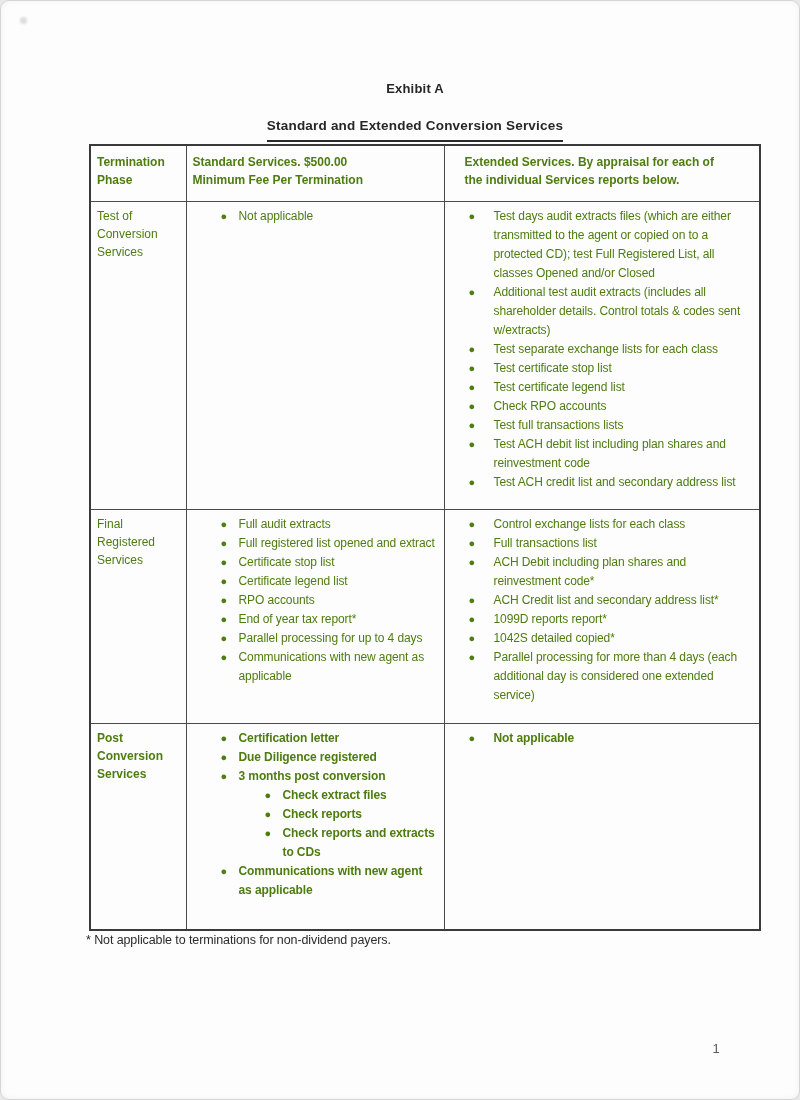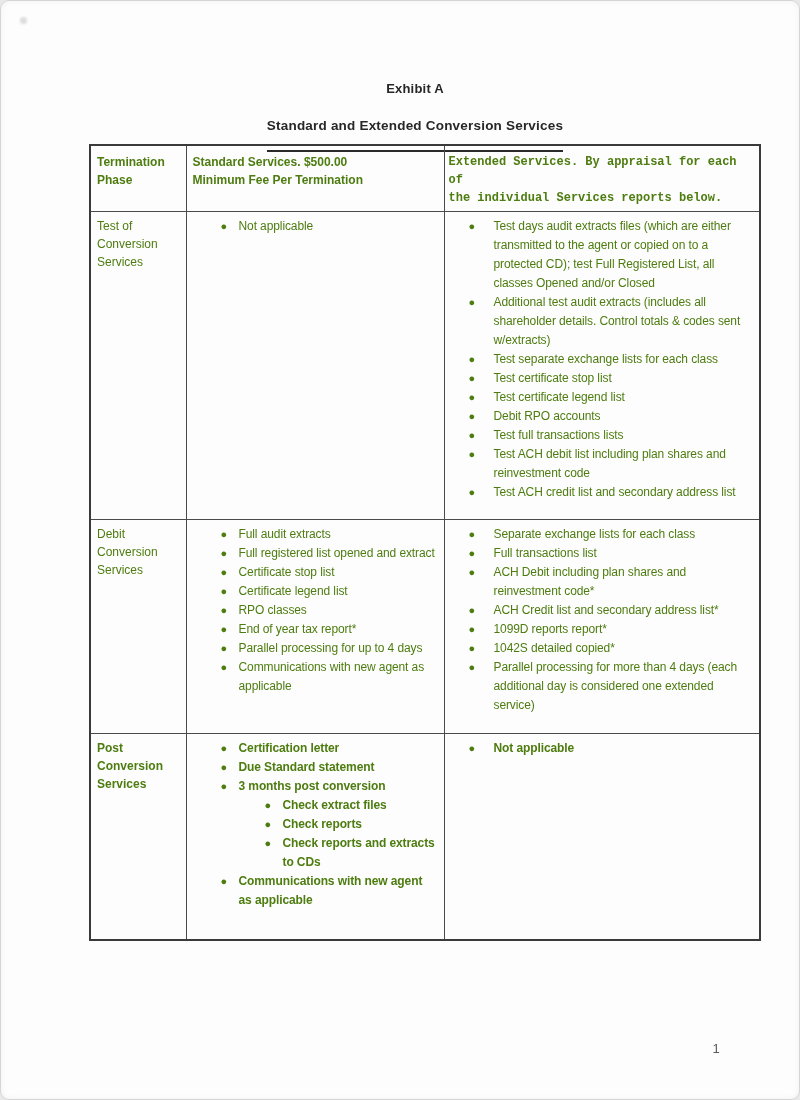--- a/index.html
+++ b/index.html
@@ -23,21 +23,21 @@
     background:#dcdcdc;border-radius:50%;filter:blur(1px);
   }
   .titles{
     position:absolute;left:0;top:80px;width:762px;
     text-align:center;
     margin-left:33px;
   }
   .t1{font-size:13px;font-weight:bold;letter-spacing:0.2px;}
   .t2{
     font-size:13.5px;font-weight:bold;margin-top:4px;
-    display:inline-block;border-bottom:2px solid #2a2a2a;padding-bottom:17px;
+    display:inline-block;border-bottom:2px solid #2a2a2a;padding-bottom:7px;
     letter-spacing:0.2px;
   }
   table.svc{
     position:absolute;left:88px;top:143px;width:670px;
     border-collapse:collapse;table-layout:fixed;
     font-size:12px;line-height:19px;color:#4d7c0f;
   }
   table.svc td{
     border:1px solid #4a4a4a;
     vertical-align:top;
@@ -90,21 +90,21 @@
         <col class="c3">
       </colgroup>
 
     <tbody>
         <tr class="hdr">
       <td class="phase">Termination Phase</td>
       <td>
         <div>Standard Services.  $500.00</div>
         <div>Minimum Fee Per Termination</div>
       </td>
-      <td style="padding-left:4px;font-family:Liberation Mono, monospace;">
+      <td style="padding-left:20px;">
         <div>Extended Services.  By appraisal for each of</div>
         <div>the individual Services reports below.</div>
       </td>
     </tr>
 
     <tr class="r0">
       <td class="phase">Test of Conversion Services</td>
       <td class="std">
         <ul class="blist">
           <li>
@@ -130,81 +130,81 @@
           <li>
                 <span class="blt">●</span>
                 <span class="txt">Test certificate stop list</span>
               </li>
           <li>
                 <span class="blt">●</span>
                 <span class="txt">Test certificate legend list</span>
               </li>
           <li>
                 <span class="blt">●</span>
-                <span class="txt">Debit RPO accounts</span>
+                <span class="txt">Check RPO accounts</span>
               </li>
           <li>
                 <span class="blt">●</span>
                 <span class="txt">Test full transactions lists</span>
               </li>
           <li>
                 <span class="blt">●</span>
                 <span class="txt">Test ACH debit list including plan shares and reinvestment code</span>
               </li>
           <li>
                 <span class="blt">●</span>
                 <span class="txt">Test ACH credit list and secondary address list</span>
               </li>
         </ul>
       </td>
     </tr>
 
     <tr class="r1">
-      <td class="phase">Debit Conversion Services</td>
+      <td class="phase">Final Registered Services</td>
       <td class="std">
         <ul class="blist">
           <li>
                 <span class="blt">●</span>
                 <span class="txt">Full audit extracts</span>
               </li>
           <li>
                 <span class="blt">●</span>
                 <span class="txt">Full registered list opened and extract</span>
               </li>
           <li>
                 <span class="blt">●</span>
                 <span class="txt">Certificate stop list</span>
               </li>
           <li>
                 <span class="blt">●</span>
                 <span class="txt">Certificate legend list</span>
               </li>
           <li>
                 <span class="blt">●</span>
-                <span class="txt">RPO classes</span>
+                <span class="txt">RPO accounts</span>
               </li>
           <li>
                 <span class="blt">●</span>
                 <span class="txt">End of year tax report*</span>
               </li>
           <li>
                 <span class="blt">●</span>
                 <span class="txt">Parallel processing for up to 4 days</span>
               </li>
           <li>
                 <span class="blt">●</span>
                 <span class="txt">Communications with new agent as applicable</span>
               </li>
         </ul>
       </td>
       <td class="ext">
         <ul class="blist">
           <li>
                 <span class="blt">●</span>
-                <span class="txt">Separate exchange lists for each class</span>
+                <span class="txt">Control exchange lists for each class</span>
               </li>
           <li>
                 <span class="blt">●</span>
                 <span class="txt">Full transactions list</span>
               </li>
           <li>
                 <span class="blt">●</span>
                 <span class="txt">ACH Debit including plan shares and reinvestment code*</span>
               </li>
           <li>
@@ -230,21 +230,21 @@
     <tr class="r2">
       <td class="phase">Post Conversion Services</td>
       <td class="std">
         <ul class="blist">
           <li>
                 <span class="blt">●</span>
                 <span class="txt">Certification letter</span>
               </li>
           <li>
                 <span class="blt">●</span>
-                <span class="txt">Due Standard statement</span>
+                <span class="txt">Due Diligence registered</span>
               </li>
           <li>
                 <span class="blt">●</span>
                 <span class="txt">3 months post conversion</span>
               </li>
           <li class="sub">
                 <span class="blt">●</span>
                 <span class="txt">Check extract files</span>
               </li>
           <li class="sub">
@@ -266,14 +266,15 @@
           <li>
                 <span class="blt">●</span>
                 <span class="txt">Not applicable</span>
               </li>
         </ul>
       </td>
     </tr>
   </tbody>
     </table>
 
+  <div class="footnote">* Not applicable to terminations for non-dividend payers.</div>
   <div class="pagenum">1</div>
 </div>
 
 </body></html>

